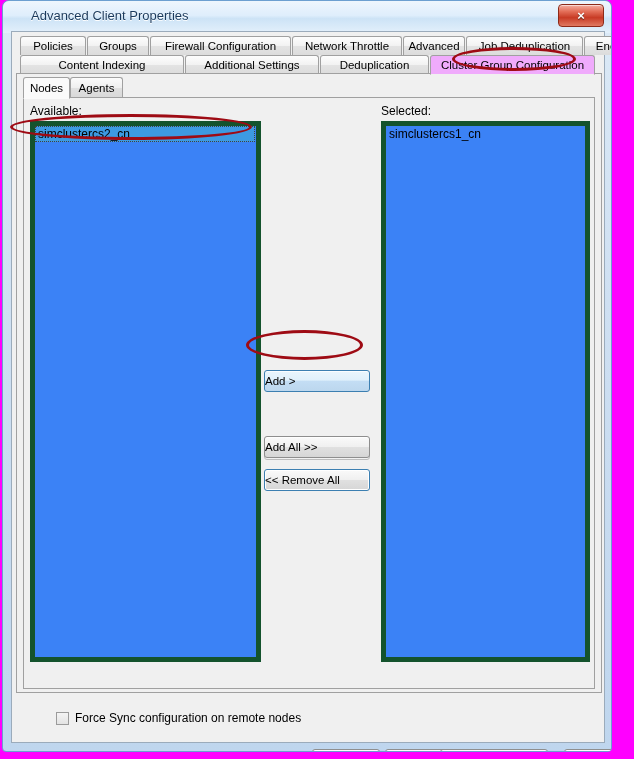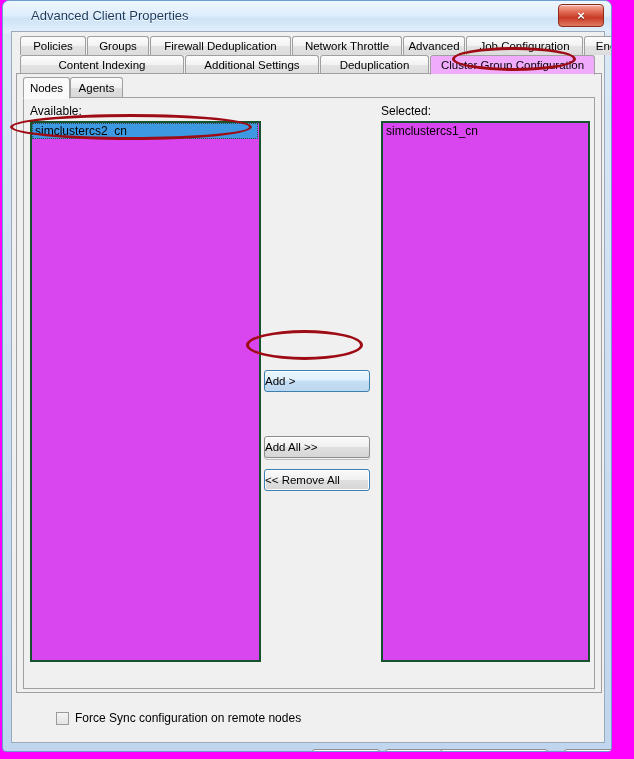--- a/index.html
+++ b/index.html
@@ -97,22 +97,22 @@
   }
   #subpage{
     position:absolute;left:6px;top:23px;width:572px;height:592px;
     background:#f0f0f0;border:1px solid #a0a0a0;
     box-sizing:border-box;
   }
   .listlabel{
     position:absolute;font-size:12px;color:#000;
   }
   .listbox{
-    position:absolute;background:#d946ef;
-    border:2px solid #14532d;
+    position:absolute;background:#3b82f6;
+    border:5px solid #14532d;
     box-sizing:border-box;
     overflow:hidden;
   }
   .listitem{
     height:16px;line-height:16px;font-size:12px;color:#000;
     padding-left:3px;white-space:nowrap;cursor:default;
   }
   .listitem.sel{
     background:#3d9ae2;color:#000;
     outline:1px dotted #404040;outline-offset:-1px;
@@ -192,30 +192,30 @@
 
     <div id="tabstrip">
       <div class="tabrow r1">
           <div class="otab" style="left: 4px; width: 66px;">
             <span>Policies</span>
           </div>
           <div class="otab" style="left: 71px; width: 62px;">
             <span>Groups</span>
           </div>
           <div class="otab" style="left: 134px; width: 141px;">
-            <span>Firewall Deduplication</span>
+            <span>Firewall Configuration</span>
           </div>
           <div class="otab" style="left: 276px; width: 110px;">
             <span>Network Throttle</span>
           </div>
           <div class="otab" style="left: 387px; width: 62px;">
             <span>Advanced</span>
           </div>
           <div class="otab" style="left: 450px; width: 117px;">
-            <span>Job Configuration</span>
+            <span>Job Deduplication</span>
           </div>
           <div class="otab" style="left: 568px; width: 78px;">
             <span>Encryption</span>
           </div>
         </div>
       <div class="tabrow r2">
           <div class="otab" style="left: 4px; width: 164px;">
             <span>Content Indexing</span>
           </div>
           <div class="otab" style="left: 169px; width: 134px;">

